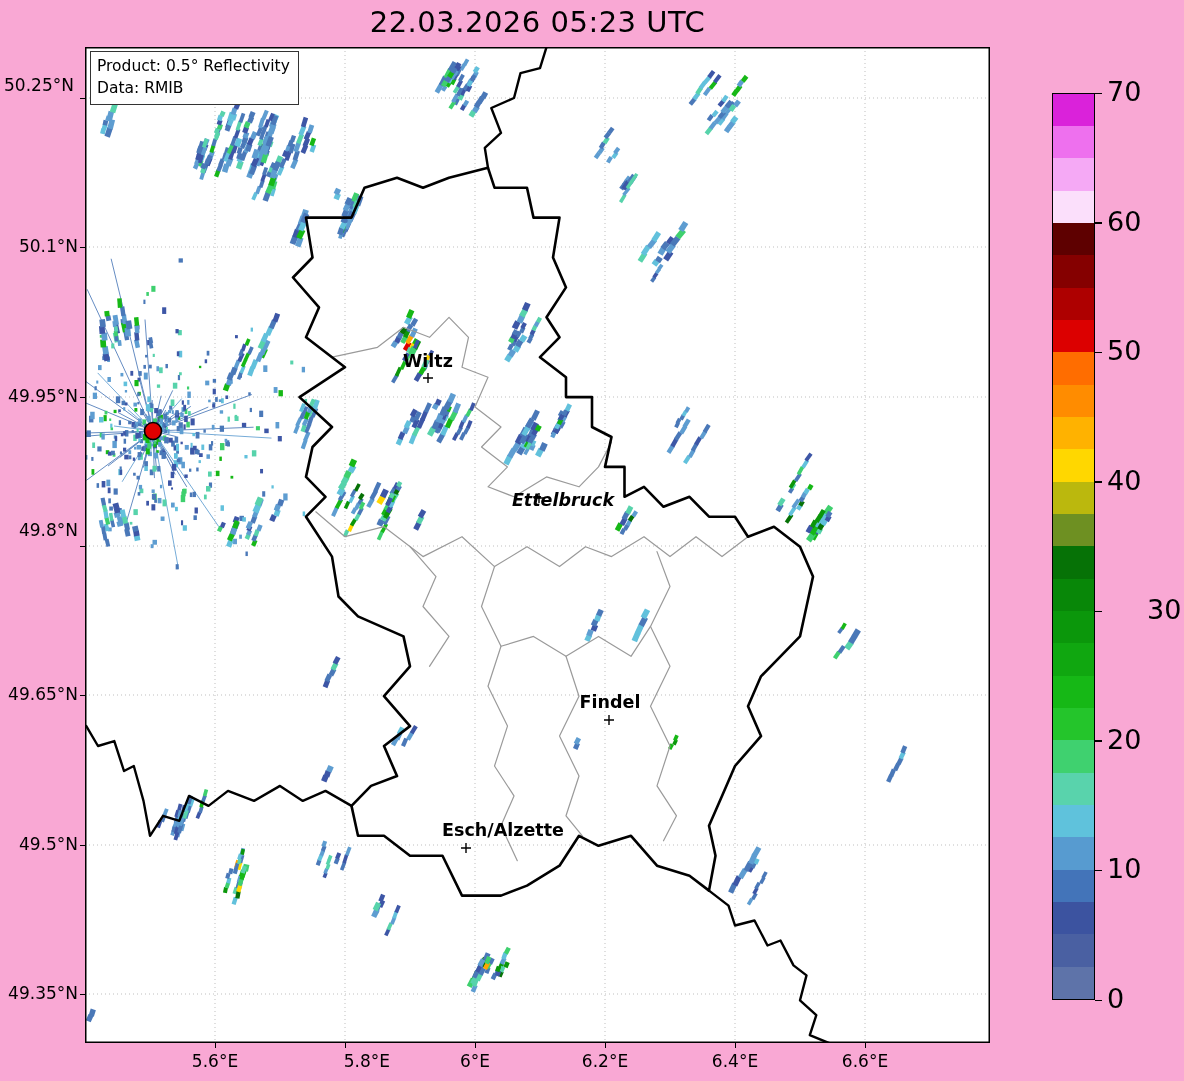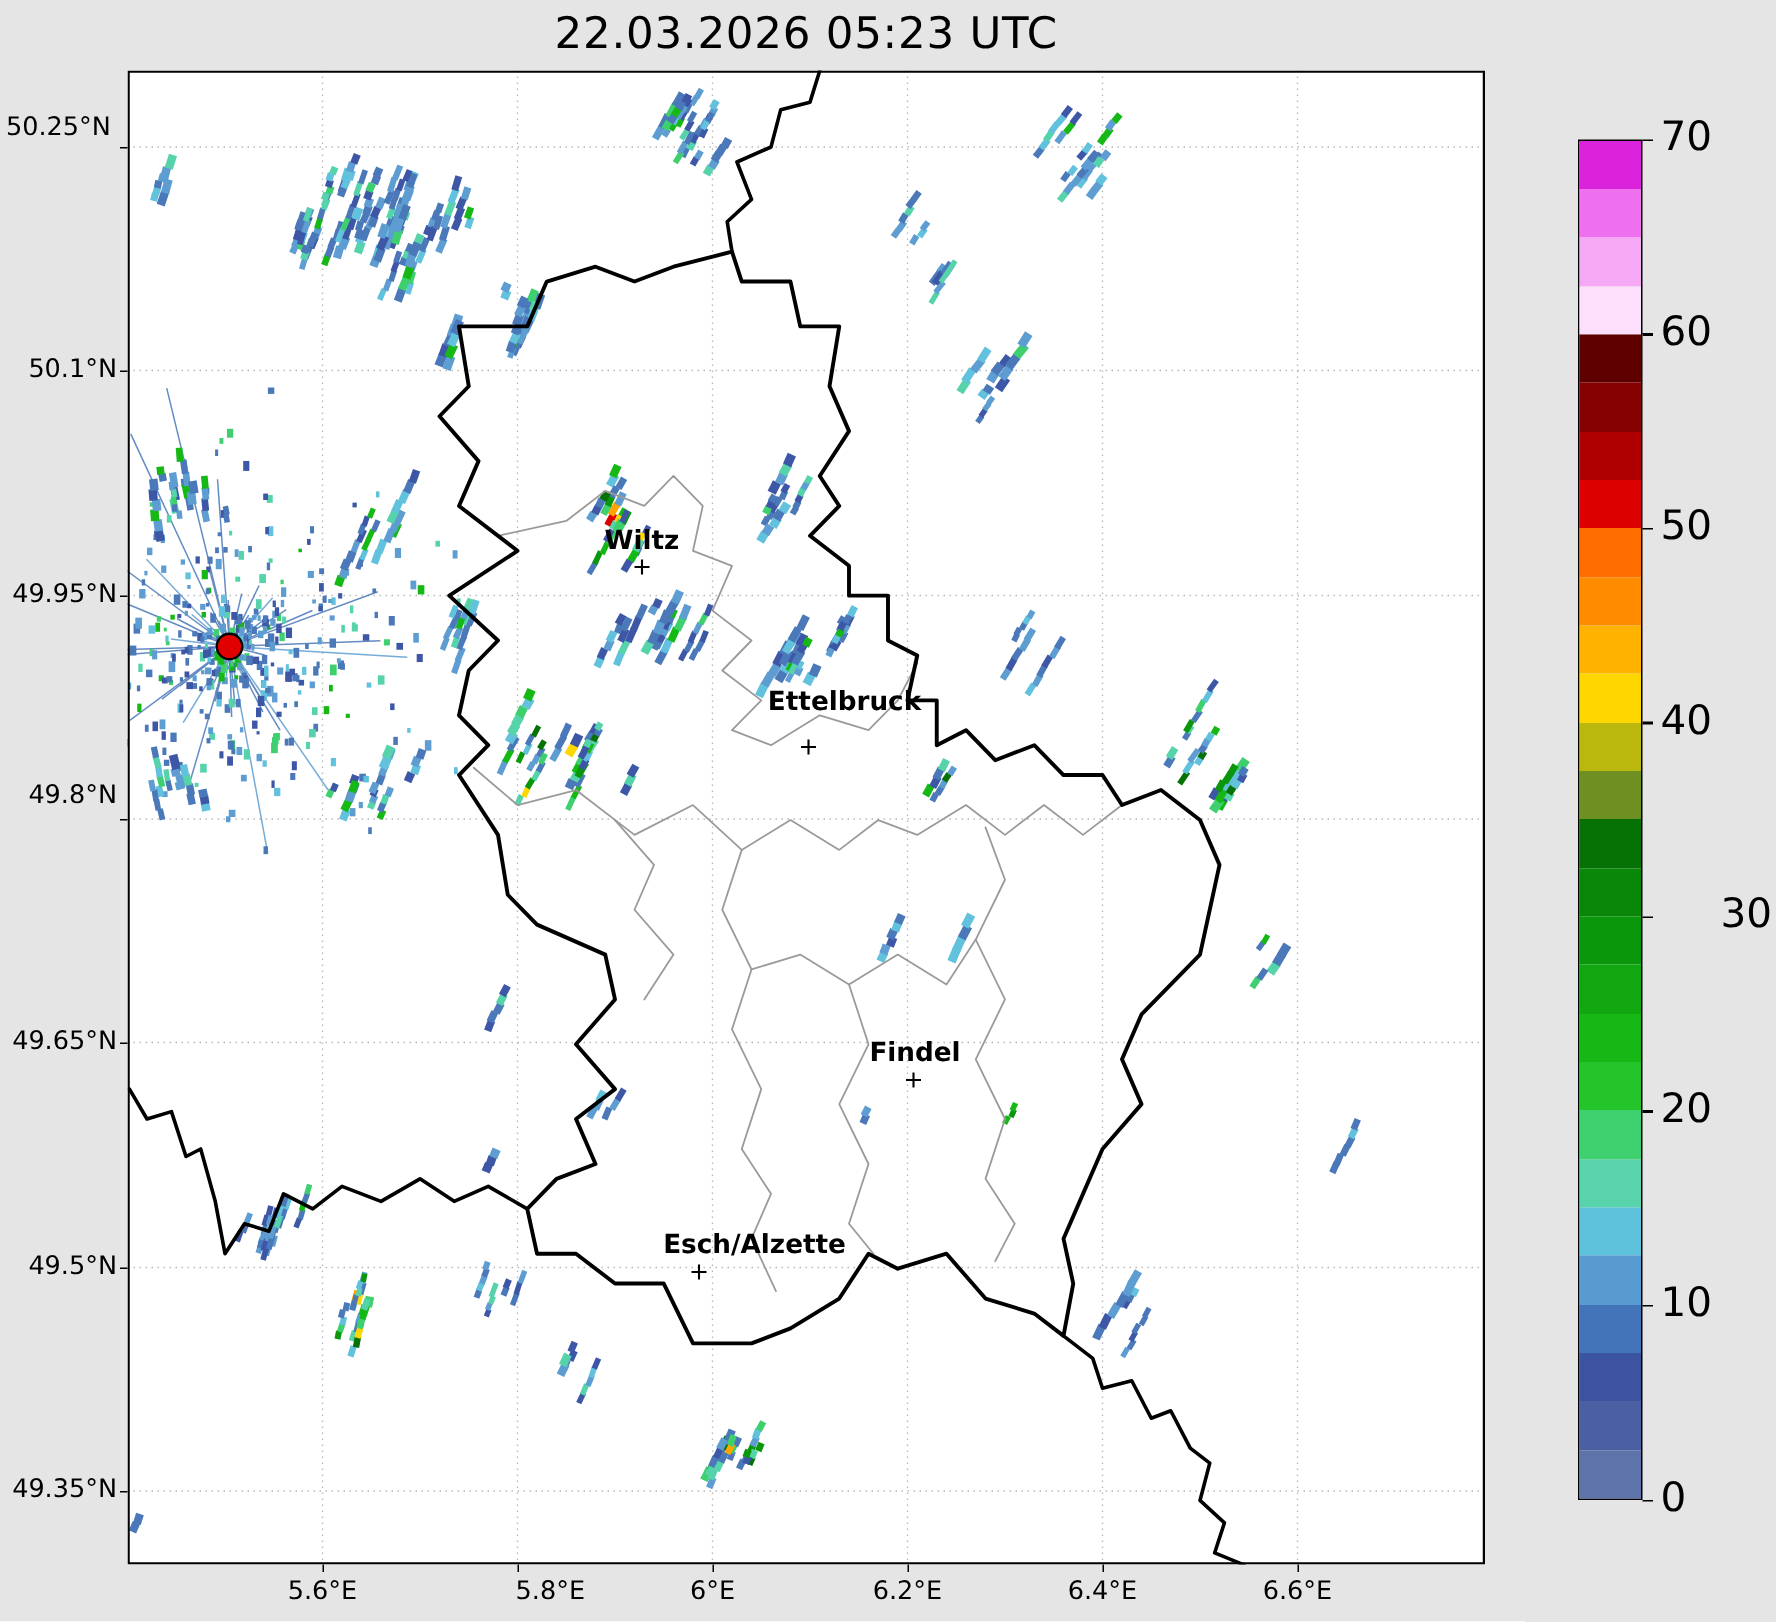--- a/index.html
+++ b/index.html
@@ -1,16 +1,16 @@
 <!DOCTYPE html>
 <html><head>
 <meta charset="utf-8">
 <style>
   html,body{margin:0;padding:0;background:#fff;}
-  #fig{position:relative;width:1184px;height:1081px;background:#e5e5e5;
+  #fig{position:relative;width:1184px;height:1081px;background:#f9a8d4;
        font-family:"DejaVu Sans","Liberation Sans",sans-serif;color:#000;overflow:hidden;}
   #plot-title{position:absolute;left:85px;top:5px;width:905px;text-align:center;
        font-size:29px;letter-spacing:.5px;}
   #plot{position:absolute;left:85px;top:47px;width:905px;height:996px;}
   #plot svg{display:block;}
   .xtick-label{position:absolute;width:90px;text-align:center;font-size:17px;top:1051px;}
   .ytick-label{position:absolute;width:78px;text-align:right;font-size:17px;left:0;}
   .tickmark-x{position:absolute;width:1px;height:5px;background:#000;top:1043px;}
   .tickmark-y{position:absolute;width:5px;height:1px;background:#000;left:80px;}
   #info-box{position:absolute;left:90px;top:51px;background:#fff;border:1px solid #333;
@@ -1362,20 +1362,24 @@
         <path d="M403.0 120.8L409.5 140.7L442.0 140.7L448.5 170.6L474.5 170.6L468.0 210.5L481.0 240.4L461.5 270.3L474.5 290.3L455.0 310.2L481.0 330.2L481.0 350.1L507.0 350.1L507.0 380.0L526.5 390.0L520.0 419.9L539.5 419.9L539.5 449.8L559.0 439.8L578.5 459.8L604.5 449.8L624.0 469.7L650.0 469.7L663.0 489.7L689.0 479.7L715.0 499.7L728.0 529.6L721.5 559.5L715.0 589.4L676.0 629.3L663.0 659.2L676.0 689.1L650.0 719.0L637.0 748.9L624.0 778.8L630.5 808.7L624.0 843.6L604.5 828.7L572.0 818.7L546.0 788.8L513.5 798.8L494.0 788.8L474.5 818.7L442.0 838.6L416.0 848.6L377.0 848.6L357.5 808.7L325.0 808.7L299.0 788.8L273.0 788.8L266.5 758.9L286.0 738.9L312.0 729.0L299.0 699.0L325.0 679.1L299.0 649.2L325.0 619.3L318.5 589.4L273.0 569.4L253.5 549.5L247.0 509.6L221.0 469.7L240.5 449.8L221.0 429.9L227.5 400.0L247.0 380.0L214.5 350.1L260.0 320.2L221.0 290.3L234.0 260.4L208.0 230.5L227.5 210.5L221.0 170.6L266.5 170.6L279.5 140.7L312.0 130.8L338.0 140.7L364.0 130.8L403.0 120.8Z" fill="none" stroke="#000000" stroke-width="2.6" stroke-linejoin="round" stroke-linecap="round"></path>
         <circle cx="68" cy="384" r="8.5" fill="#E00000" stroke="#000000" stroke-width="1.6"></circle>
         <path d="M338 331H348M343 326V336" stroke="#000" stroke-width="1.4"></path>
         <path d="M449 451H459M454 446V456" stroke="#000" stroke-width="1.4"></path>
         <path d="M519 673H529M524 668V678" stroke="#000" stroke-width="1.4"></path>
         <path d="M376 801H386M381 796V806" stroke="#000" stroke-width="1.4"></path>
         <rect x="0.75" y="0.75" width="903.5" height="994.5" fill="none" stroke="#000" stroke-width="1.5"></rect>
       </svg>
   </div>
 
+  <div id="info-box">
+    <div>Product: 0.5° Reflectivity</div>
+    <div>Data: RMIB</div>
+  </div>
 
   <div id="colorbar" style="left: 1052px; top: 93px; width: 43px; height: 907px;">
     <div id="cb-segments">
         <div class="cb-seg" style="background: rgb(94, 115, 169);"></div>
         <div class="cb-seg" style="background: rgb(74, 96, 162);"></div>
         <div class="cb-seg" style="background: rgb(60, 83, 160);"></div>
         <div class="cb-seg" style="background: rgb(67, 116, 185);"></div>
         <div class="cb-seg" style="background: rgb(87, 155, 208);"></div>
         <div class="cb-seg" style="background: rgb(95, 194, 220);"></div>
         <div class="cb-seg" style="background: rgb(89, 211, 172);"></div>
@@ -1398,21 +1402,21 @@
         <div class="cb-seg" style="background: rgb(94, 0, 0);"></div>
         <div class="cb-seg" style="background: rgb(251, 223, 251);"></div>
         <div class="cb-seg" style="background: rgb(245, 169, 245);"></div>
         <div class="cb-seg" style="background: rgb(238, 112, 238);"></div>
         <div class="cb-seg" style="background: rgb(218, 34, 218);"></div>
       </div>
   </div>
 
   <div id="dynamic-labels">
       <div class="city-label" style="left: 428px; top: 361px;">Wiltz</div>
-      <div class="city-label" style="left: 563px; top: 468px;">Ettelbruck</div>
+      <div class="city-label" style="left: 563px; top: 500px; font-style: italic;">Ettelbruck</div>
       <div class="city-label" style="left: 610px; top: 702px;">Findel</div>
       <div class="city-label" style="left: 503px; top: 830px;">Esch/Alzette</div>
       <div class="xtick-label" style="left: 170px;">5.6°E</div>
       <div class="tickmark-x" style="left: 215px;"></div>
       <div class="xtick-label" style="left: 300px; text-align: right;">5.8°E</div>
       <div class="tickmark-x" style="left: 345px;"></div>
       <div class="xtick-label" style="left: 430px;">6°E</div>
       <div class="tickmark-x" style="left: 475px;"></div>
       <div class="xtick-label" style="left: 560px;">6.2°E</div>
       <div class="tickmark-x" style="left: 605px;"></div>

